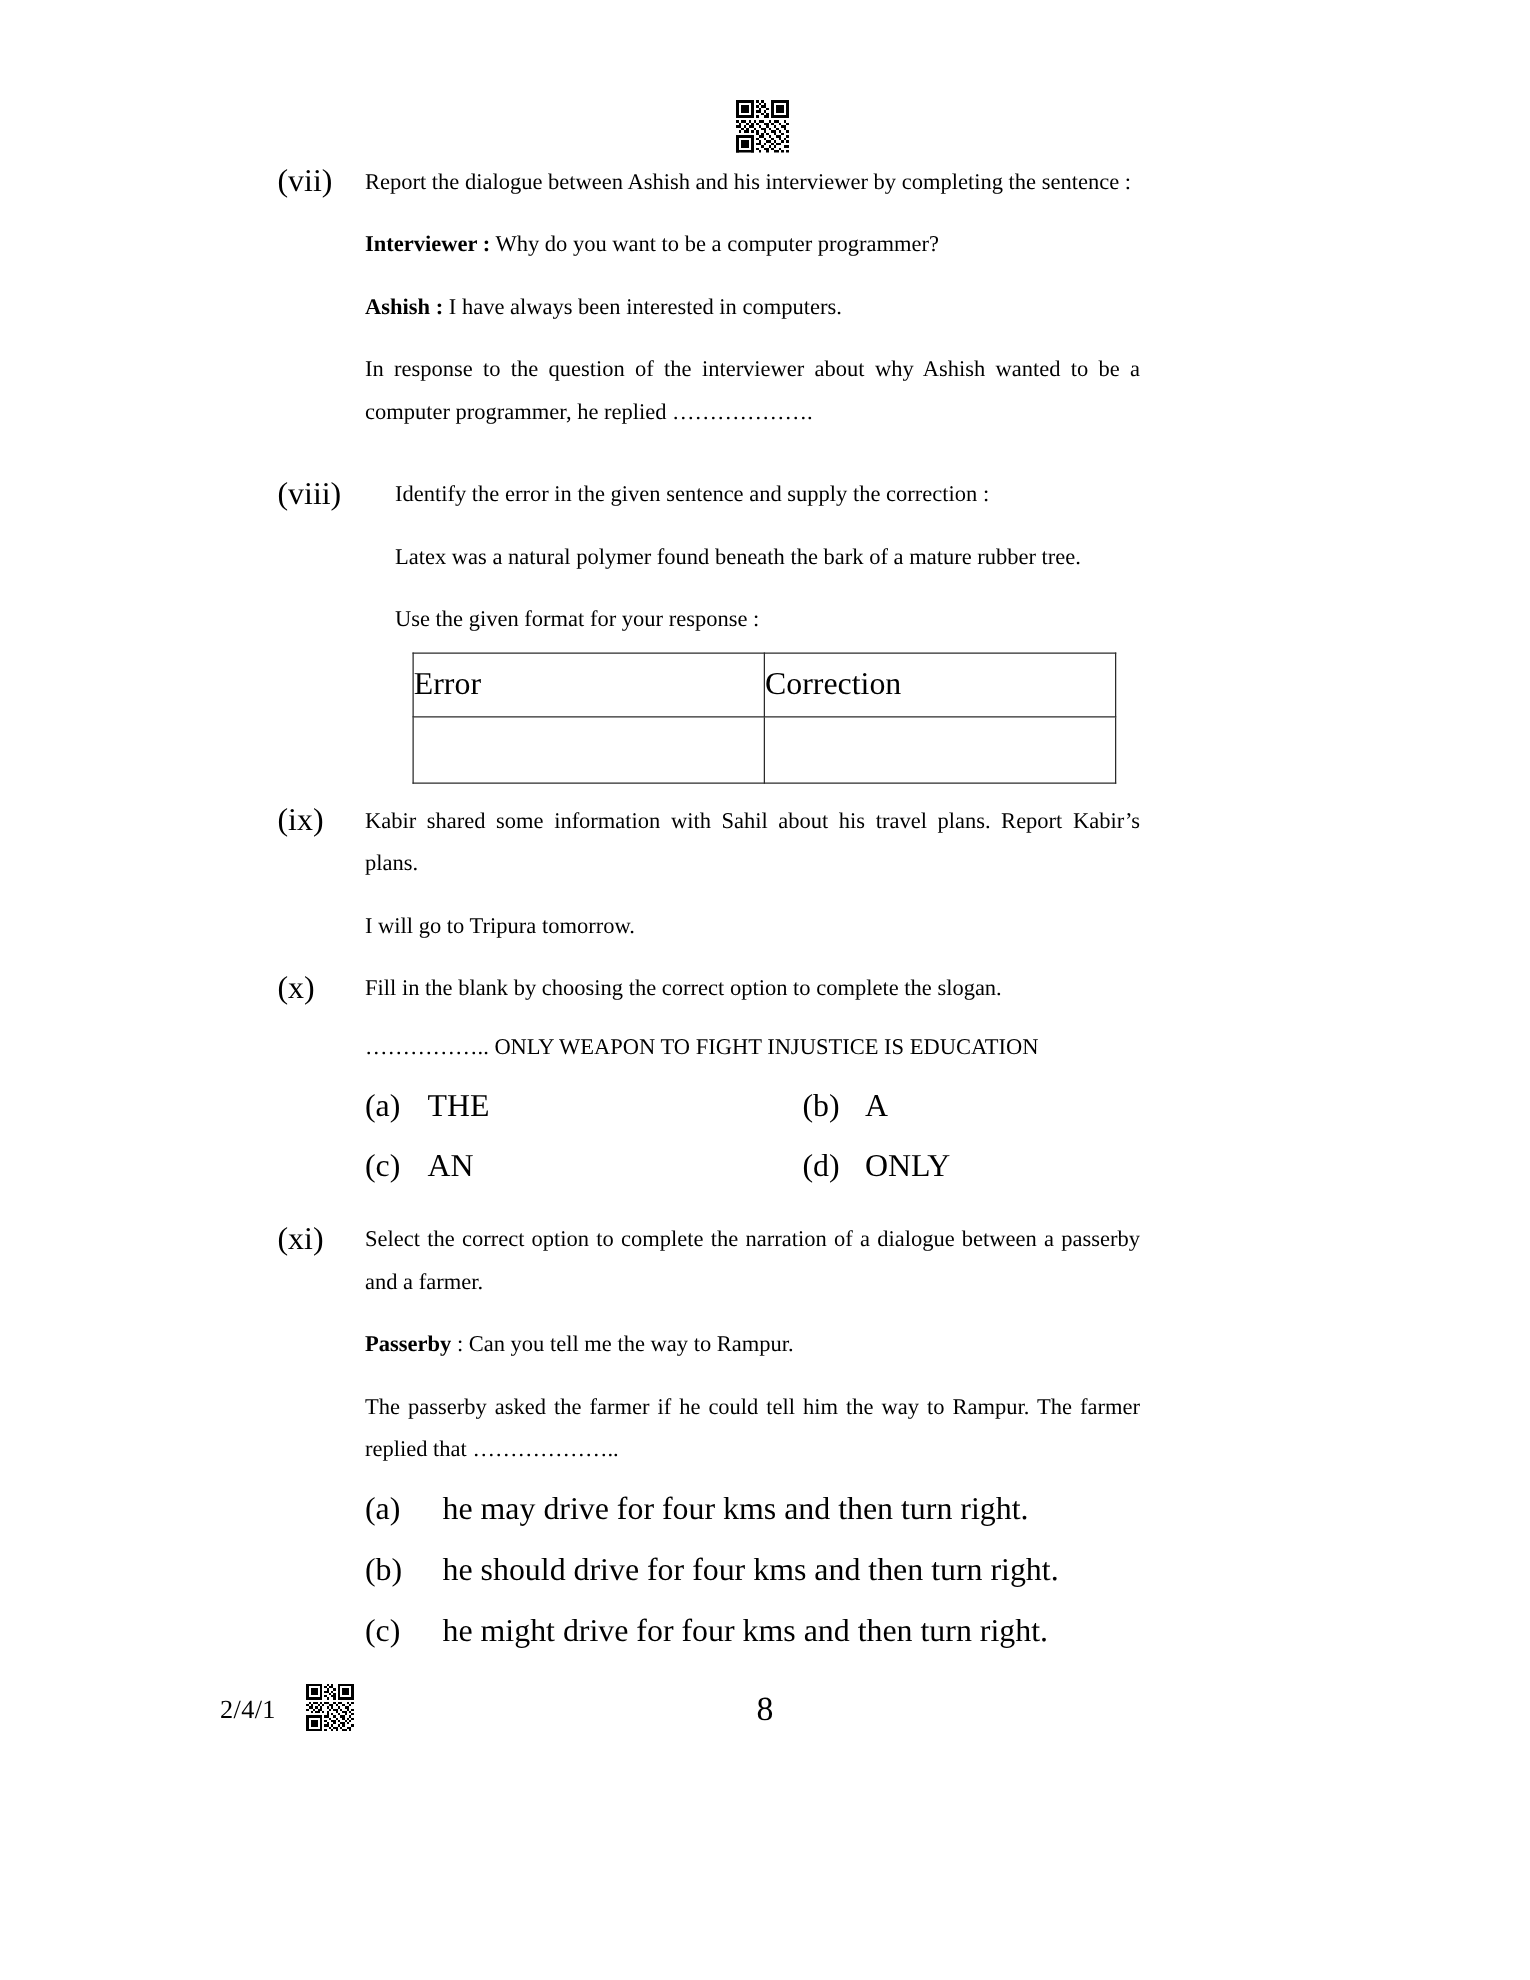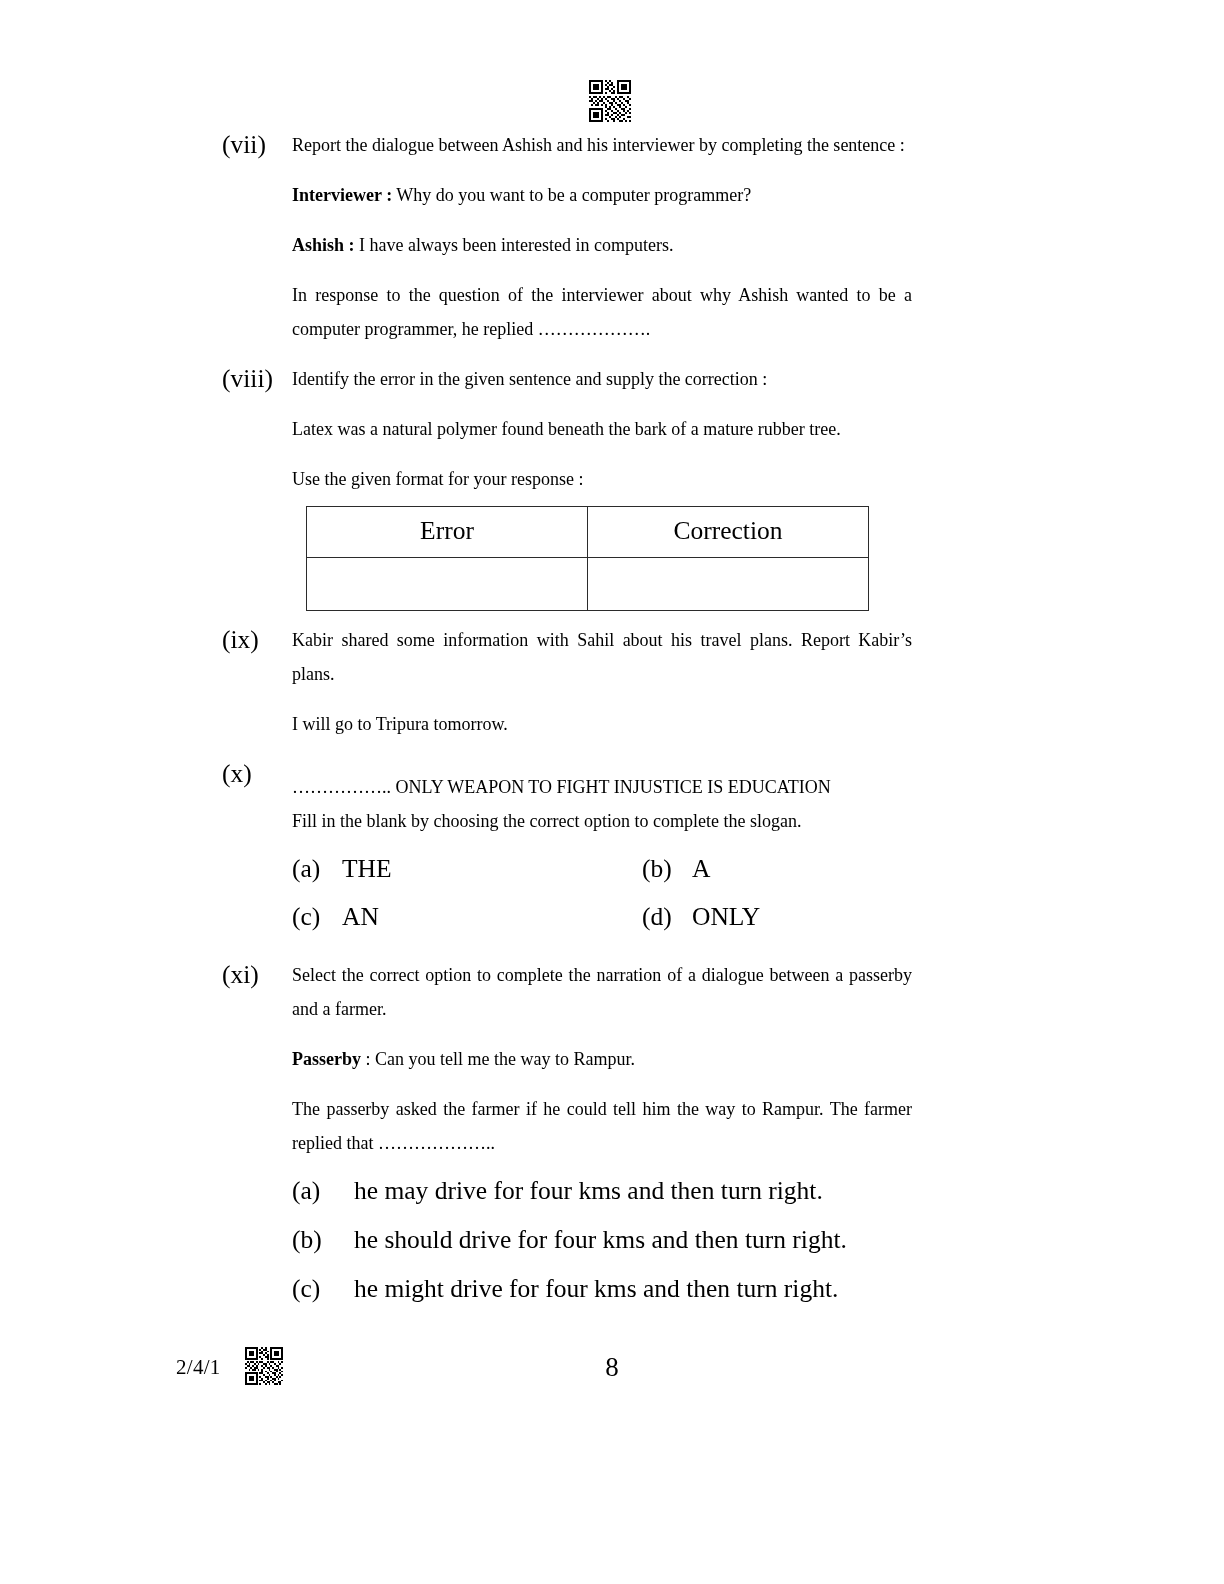--- a/index.html
+++ b/index.html
@@ -74,21 +74,20 @@
   .fmt-table {
     margin-top: 10px;
     margin-left: 14px;
     border-collapse: collapse;
     width: 563px;
     table-layout: fixed;
   }
   .fmt-table td {
     border: 1.6px solid #2b2b2b;
     height: 42px;
-    text-align: center;
     font-size: 25.5px;
     line-height: 34px;
     padding: 3px 0 5px 0;
   }
   .fmt-table td.blank { height: 44px; }
 
   
   .opt-grid {
     margin-top: 14px;
     width: 620px;
@@ -272,21 +271,21 @@
   <div class="qrow">
     <div class="qlabel">(vii)</div>
     <div class="qbody">
       <p class="just">Report the dialogue between Ashish and his interviewer by completing the sentence :</p>
       <p class="just gap"><b class="speaker">Interviewer :</b> <span>Why do you want to be a computer programmer?</span></p>
       <p class="just gap"><b class="speaker">Ashish :</b> <span>I have always been interested in computers.</span></p>
       <p class="just gap">In response to the question of the interviewer about why Ashish wanted to be a computer programmer, he replied ……………….</p>
     </div>
   </div>
 
-  <div class="qrow" style="margin-top:16px;">
+  <div class="qrow" style="margin-top:32px;gap:24px;">
     <div class="qlabel narrow">(viii)</div>
     <div class="qbody">
       <p class="just">Identify the error in the given sentence and supply the correction :</p>
       <p class="just gap">Latex was a natural polymer found beneath the bark of a mature rubber tree.</p>
       <p class="just gap">Use the given format for your response :</p>
       <table class="fmt-table">
         <tbody>
             <tr>
           <td>Error</td>
           <td>Correction</td>
@@ -304,22 +303,22 @@
     <div class="qlabel">(ix)</div>
     <div class="qbody">
       <p class="just">Kabir shared some information with Sahil about his travel plans. Report Kabir’s plans.</p>
       <p class="just gap">I will go to Tripura tomorrow.</p>
     </div>
   </div>
 
   <div class="qrow" style="margin-top:16px;">
     <div class="qlabel">(x)</div>
     <div class="qbody">
+      <p class="just">Fill in the blank by choosing the correct option to complete the slogan.</p>
       <p class="just gap-sm">…………….. ONLY WEAPON TO FIGHT INJUSTICE IS EDUCATION</p>
-      <p class="just">Fill in the blank by choosing the correct option to complete the slogan.</p>
       <div class="opt-grid">
         <div class="opt-line">
           <div class="opt-cell">
             <span class="opt-key">(a)</span>
             <span class="opt-text">THE</span>
           </div>
           <div class="opt-cell second">
             <span class="opt-key">(b)</span>
             <span class="opt-text">A</span>
           </div>

